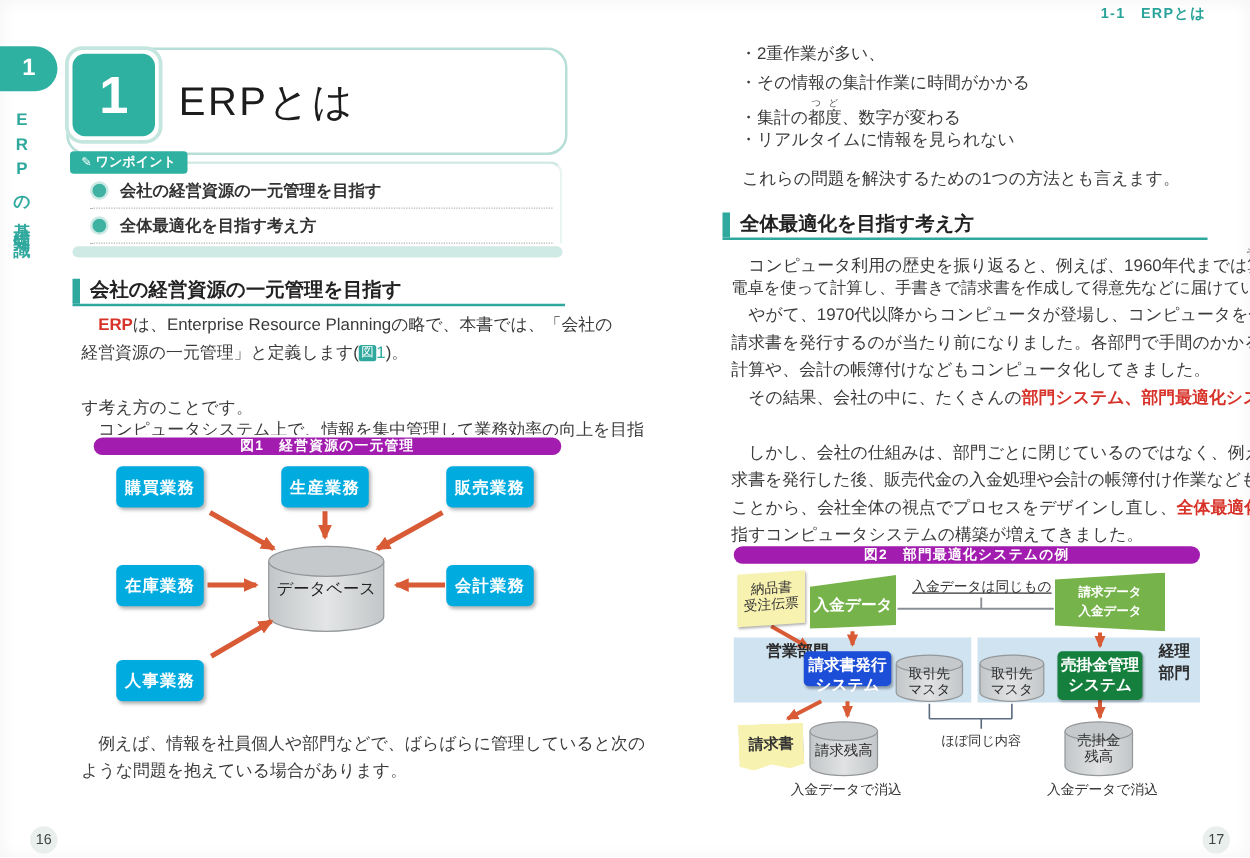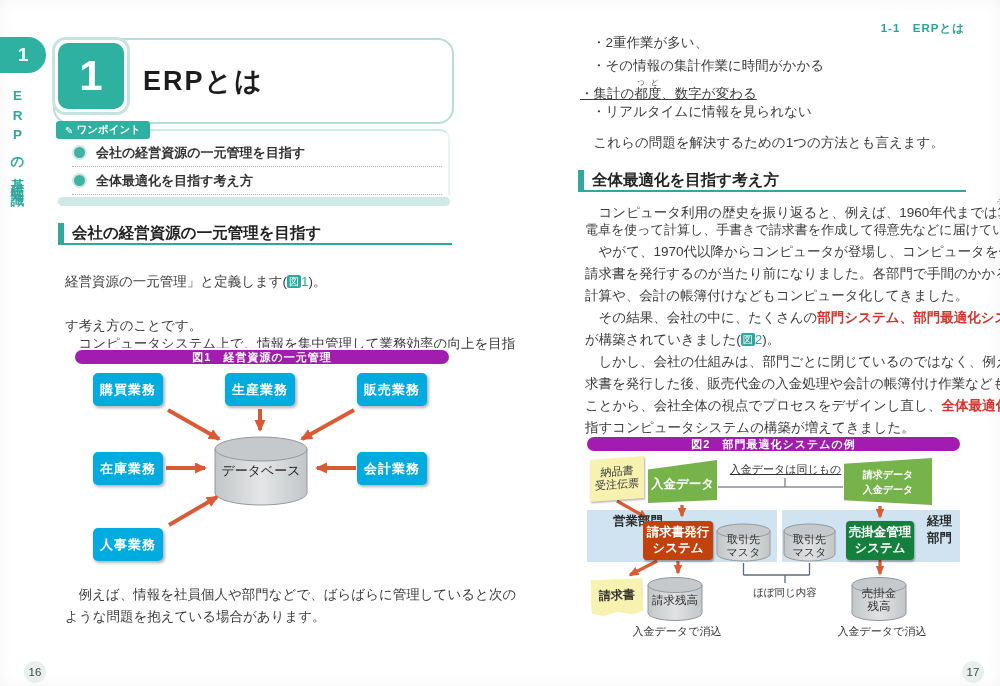--- a/index.html
+++ b/index.html
@@ -12,43 +12,43 @@
   .side-tab{left:0;top:37px;width:46px;height:36px;background:#2fb1a2;border-radius:0 18px 18px 0;
             color:#fff;font-weight:bold;font-size:19px;display:flex;align-items:center;justify-content:center;}
   .side-vert{left:8px;top:88px;height:260px;writing-mode:vertical-rl;text-orientation:upright;
              color:#2fa89d;font-weight:bold;font-size:13.5px;letter-spacing:.35em;}
   
   .chap-box{left:53px;top:38px;width:397px;height:82px;border:2.5px solid #b7dfd8;border-radius:16px;background:#fff;}
   .chap-num-outer{position:absolute;left:-3px;top:-3px;width:66px;height:66px;background:#fff;
                   border:3px solid #c4e6df;border-radius:14px;padding:3px;}
   .chap-num{width:100%;height:100%;background:#2fb1a2;border-radius:10px;color:#fff;
             font-size:42px;font-weight:bold;display:flex;align-items:center;justify-content:center;}
-  .chap-title{position:absolute;left:88px;top:0;height:94px;line-height:82px;font-size:27px;
-              font-weight:bold;color:#1c1c1c;letter-spacing:2px;}
+  .chap-title{position:absolute;left:88px;top:0;height:94px;line-height:82px;font-size:32px;
+              font-weight:normal;color:#1c1c1c;letter-spacing:2px;}
   .onepoint-tag{left:56px;top:121px;height:18px;padding:0 9px;background:#2fb1a2;border-radius:3px;
                 color:#fff;font-size:10.5px;font-weight:bold;display:flex;align-items:center;gap:3px;z-index:3;}
   .pen-icon{font-size:10px;}
   .points-box{left:58px;top:129px;width:392px;height:66px;border-top:2px solid #cfe9e4;
               border-right:2px solid #eaf5f2;border-radius:0 10px 0 0;padding-top:8px;box-sizing:border-box;}
   .point-row{display:flex;align-items:center;gap:9px;margin:0 6px 0 14px;height:27px;
              border-bottom:1px dotted #b3b8b6;font-size:13px;font-weight:600;color:#333;}
   .pdot{width:11px;height:11px;border-radius:50%;background:#3fb2a4;border:2.5px solid #cde9e4;flex:0 0 auto;}
   .points-bottom{left:58px;top:197px;width:392px;height:9px;background:#cfe9e4;border-radius:5px;}
   
   .sec-h{height:22px;border-bottom:2px solid #2fa89d;font-size:15.5px;font-weight:bold;color:#222;
          padding-left:10px;line-height:20px;box-sizing:border-box;}
   .sec-h::before{content:"";position:absolute;left:0;top:0;width:6px;height:20px;background:#2fa89d;}
   .sec-h{padding-left:14px;}
   .tl{position:absolute;font-size:13.5px;line-height:20px;white-space:nowrap;color:#3b3b3b;}
   .red{color:#d7332a;font-weight:bold;}
   .figref-box{display:inline-block;background:#2fa89d;color:#fff;font-size:10px;line-height:13px;
               padding:0 2px;border-radius:2px;vertical-align:1px;}
   .figref-num{color:#2fa89d;}
   ruby rt{font-size:7.5px;color:#555;}
-  .hdr-right{right:35px;top:3px;color:#2aa39a;font-weight:bold;font-size:11.5px;letter-spacing:1px;margin-top:18px;}
+  .hdr-right{right:35px;top:3px;color:#2aa39a;font-weight:bold;font-size:11.5px;letter-spacing:1px;}
   .pg-circle{width:22px;height:22px;border-radius:50%;background:#e9efec;color:#444;font-size:11.5px;
              display:flex;align-items:center;justify-content:center;}
   
   .fig{background:#fff;}
   .fig-bar{position:absolute;left:2px;right:2px;top:2px;height:14px;background:#a21caf;border-radius:8px;
            color:#fff;font-size:11px;font-weight:bold;text-align:center;line-height:14px;letter-spacing:1px;z-index:2;}
   .fsvg{position:absolute;inset:0;z-index:1;}
   .fbox{position:absolute;width:70px;height:33px;background:#00abe0;border-radius:5px;z-index:2;
         color:#fff;font-weight:bold;font-size:13px;letter-spacing:1px;display:flex;align-items:center;
         justify-content:center;box-shadow:1.5px 2px 3px rgba(40,40,40,.35);}
@@ -93,20 +93,21 @@
     </div>
     <div class="point-row">
       <span class="pdot"></span>
       <span>全体最適化を目指す考え方</span>
     </div>
   </div>
   <div class="abs points-bottom"></div>
 
   <div class="abs sec-h" style="left:58px;top:223px;width:394px;">会社の経営資源の一元管理を目指す</div>
 
+  <div class="tl" style="left:65px;top:250px;"><span>　</span><span class="red">ERP</span><span>は、Enterprise Resource Planningの略で、本書では、「会社の</span></div>
   <div class="tl" style="left:65px;top:272px;"><span>経営資源の一元管理」と定義します(</span><span class="figref-box">図</span><span class="figref-num">1</span><span>)。</span></div>
   <div class="tl" style="left:65px;top:294px;margin-top:40px;">　コンピュータシステム上で、情報を集中管理して業務効率の向上を目指</div>
   <div class="tl" style="left:65px;top:316px;">す考え方のことです。</div>
 
   <div class="abs fig" style="left:73px;top:348px;width:378px;height:215px;">
     <div class="fig-bar">図1　経営資源の一元管理</div>
     <svg class="fsvg" width="378" height="215" viewBox="0 0 378 215">
       <defs>
         <marker id="m1" markerUnits="userSpaceOnUse" markerWidth="13" markerHeight="13" refX="10" refY="5.5" orient="auto">
           <path d="M0,0 L12,5.5 L0,11 Z" fill="#d95b36"></path>
@@ -135,33 +136,32 @@
     <div class="fbox" style="left:284px;top:104px;">会計業務</div>
     <div class="fbox" style="left:20px;top:180px;">人事業務</div>
     <div class="ftxt" style="left:140px;top:114px;width:96px;font-size:13px;color:#222;">データベース</div>
   </div>
 
   <div class="tl" style="left:65px;top:607px;">ような問題を抱えている場合があります。</div>
   <div class="tl" style="left:65px;top:585px;">　例えば、情報を社員個人や部門などで、ばらばらに管理していると次の</div>
 
   <div class="tl" style="left:592px;top:33px;">・2重作業が多い、</div>
   <div class="tl" style="left:592px;top:56px;">・その情報の集計作業に時間がかかる</div>
-  <div class="tl" style="left:580px;top:79px;text-decoration:underline;"><span>・集計の</span><ruby><span>都度</span><rt>つど</rt></ruby><span>、数字が変わる</span></div>
+  <div class="tl" style="left:592px;top:79px;"><span>・集計の</span><ruby><span>都度</span><rt>つど</rt></ruby><span>、数字が変わる</span></div>
   <div class="tl" style="left:592px;top:102px;">・リアルタイムに情報を見られない</div>
   <div class="tl" style="left:580px;top:133px;">　これらの問題を解決するための1つの方法とも言えます。</div>
 
   <div class="abs sec-h" style="left:578px;top:170px;width:388px;">全体最適化を目指す考え方</div>
 
   <div class="tl" style="left:585px;top:198px;"><span>　コンピュータ利用の歴史を振り返ると、例えば、1960年代までは</span><ruby><span>算盤</span><rt>そろばん</rt></ruby></div>
   <div class="tl" style="left:585px;top:220px;font-size:13px;">電卓を使って計算し、手書きで請求書を作成して得意先などに届けていました。</div>
   <div class="tl" style="left:585px;top:242px;">　やがて、1970代以降からコンピュータが登場し、コンピュータを使って</div>
   <div class="tl" style="left:585px;top:264px;">請求書を発行するのが当たり前になりました。各部門で手間のかかる給与</div>
   <div class="tl" style="left:585px;top:286px;">計算や、会計の帳簿付けなどもコンピュータ化してきました。</div>
   <div class="tl" style="left:585px;top:308px;"><span>　その結果、会社の中に、たくさんの</span><span class="red">部門システム、部門最適化システム</span></div>
-  <div class="tl" style="left:585px;top:330px;"><span>が構築されていきました(</span><span class="figref-box">図</span><span class="figref-num">2</span><span>)。</span></div>
   <div class="tl" style="left:585px;top:352px;">　しかし、会社の仕組みは、部門ごとに閉じているのではなく、例えば、請</div>
   <div class="tl" style="left:585px;top:374px;">求書を発行した後、販売代金の入金処理や会計の帳簿付け作業などもある</div>
   <div class="tl" style="left:585px;top:396px;"><span>ことから、会社全体の視点でプロセスをデザインし直し、</span><span class="red">全体最適化</span></div>
   <div class="tl" style="left:585px;top:418px;">指すコンピュータシステムの構築が増えてきました。</div>
 
   <div class="abs fig" style="left:585px;top:435px;width:377px;height:205px;">
     <div class="fig-bar">図2　部門最適化システムの例</div>
     <div class="region" style="left:2px;top:75px;width:190px;height:52px;"></div>
     <div class="region" style="left:197px;top:75px;width:178px;height:52px;"></div>
     <svg class="fsvg" width="377" height="205" viewBox="0 0 377 205">
@@ -211,21 +211,21 @@
     <div class="greenbox" style="left:63px;top:25px;width:69px;height:43px;clip-path:polygon(0 22%,100% 0,100% 93%,0 100%);font-size:12.5px;padding-top:16px;box-sizing:border-box;">入金データ</div>
     <div class="greenbox" style="left:259px;top:23px;width:88px;height:47px;clip-path:polygon(0 12%,100% 0,100% 100%,0 90%);font-size:10px;line-height:15px;padding-top:10px;box-sizing:border-box;font-family:Liberation Mono, monospace;">
       <div>請求データ</div>
         <div>入金データ</div>
     </div>
     <div class="ftxt" style="left:138px;top:27px;width:125px;font-size:11px;color:#333;text-decoration:underline;">入金データは同じもの</div>
 
     <div class="dept-label" style="left:8px;top:78px;">営業部門</div>
     <div class="dept-label" style="left:322px;top:78px;">経理部門</div>
 
-    <div class="sysbox" style="left:58px;top:86px;width:70px;height:39px;background:#c2410c;padding-top:3px;box-sizing:border-box;">
+    <div class="sysbox" style="left:58px;top:86px;width:70px;height:28px;background:#1d4ed8;padding-top:3px;box-sizing:border-box;">
       <div>請求書発行</div>
         <div>システム</div>
     </div>
     <div class="sysbox" style="left:261px;top:86px;width:68px;height:39px;background:#15803d;padding-top:3px;box-sizing:border-box;">
       <div>売掛金管理</div>
         <div>システム</div>
     </div>
 
     <div class="cyl-label" style="left:132px;top:98px;width:53px;font-size:11px;line-height:13px;">
       <div>取引先</div>

